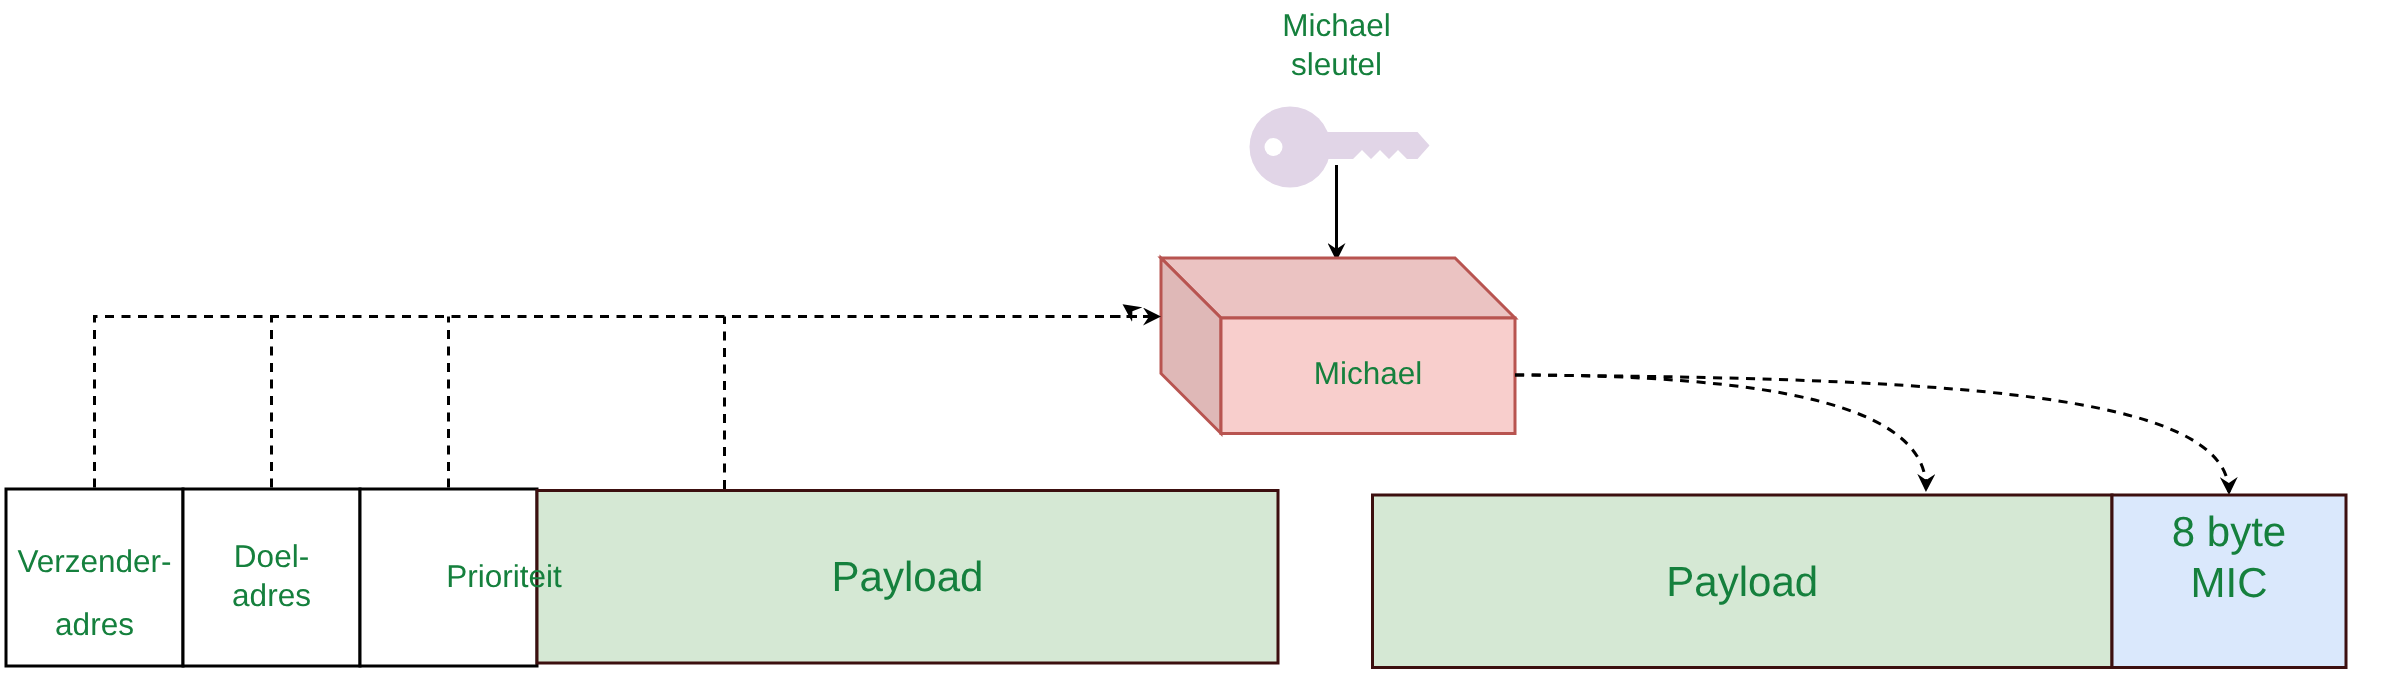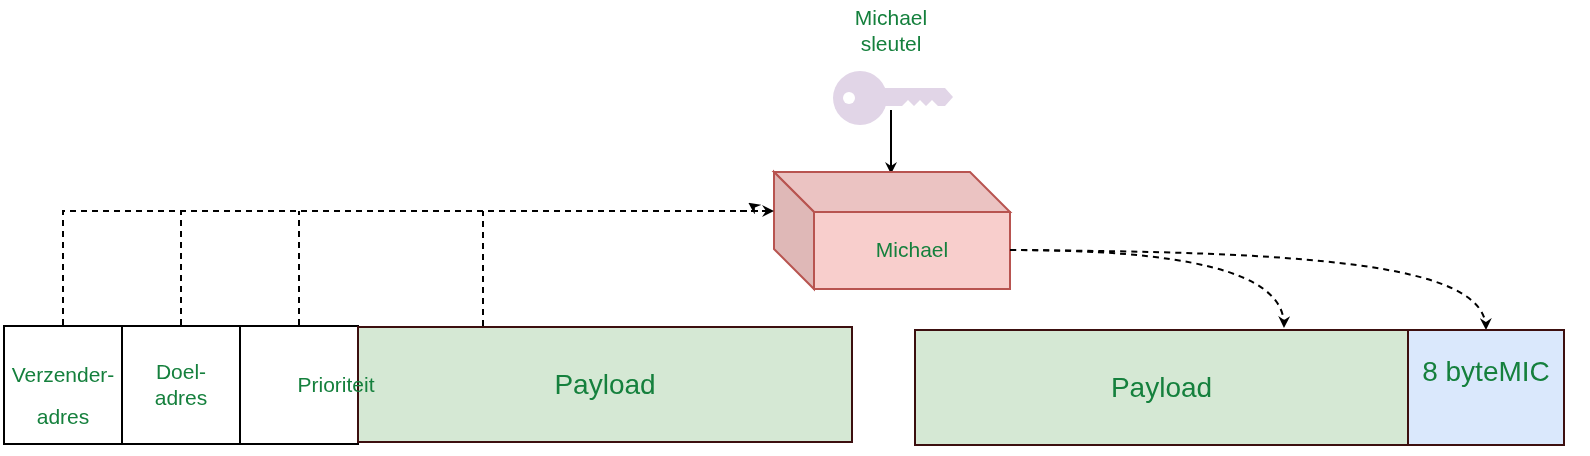--- a/index.html
+++ b/index.html
@@ -78,16 +78,16 @@
   <span>adres</span>
 </div>
 <div class="lbl small" style="left:240px;top:326px;width:118px;height:118px;flex-direction:column;padding-left:37px;">
   <span>Prioriteit</span>
 </div>
 
 <div class="lbl big" style="left:358px;top:327px;width:494px;height:115px;">Payload</div>
 
 <div class="lbl big" style="left:915px;top:330px;width:493px;height:115px;">Payload</div>
 
-<div class="lbl big" style="left:1408px;top:330px;width:156px;height:84px;flex-direction:row;">
+<div class="lbl big" style="left:1408px;top:330px;width:156px;height:84px;flex-direction:column;">
   <span>8 byte</span>
   <span>MIC</span>
 </div>
 
 </body></html>

